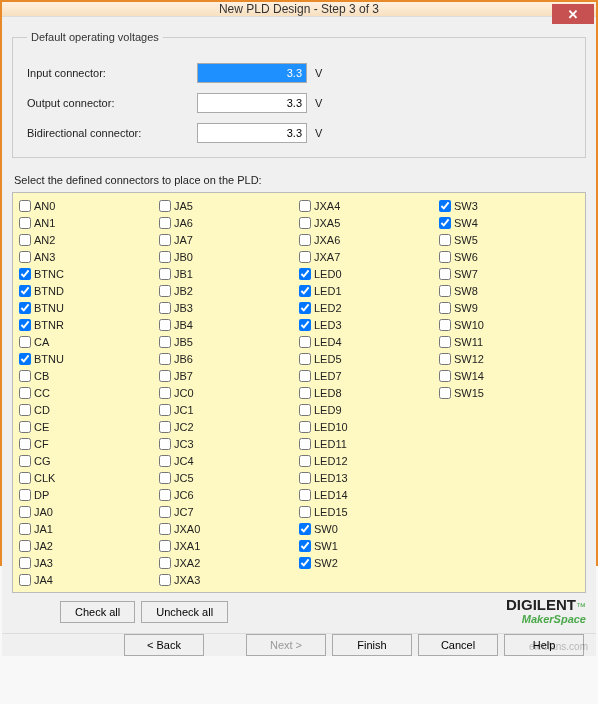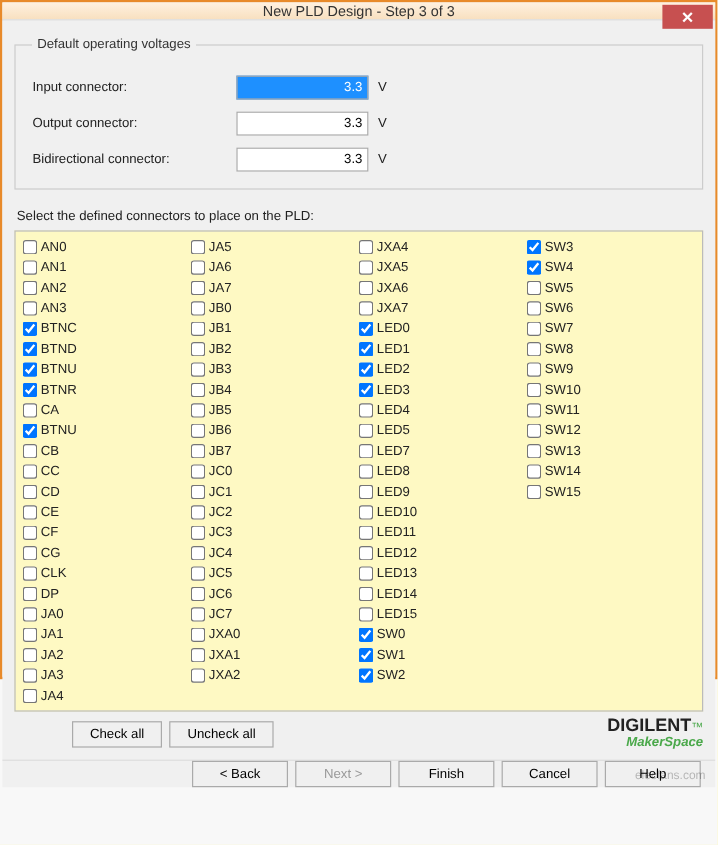--- a/index.html
+++ b/index.html
@@ -154,20 +154,21 @@
       width: 80px;
       height: 22px;
       font-size: 11px;
       background: #f0f0f0;
       border: 1px solid #aaa;
       cursor: pointer;
     }
     .footer-area button:disabled {
       color: #999;
       cursor: default;
+      margin-left: 36px;
     }
     .logo {
       position: absolute;
       right: 10px;
       top: -38px;
       font-size: 10px;
       color: #1a6b1a;
       text-align: right;
       pointer-events: none;
     }
@@ -396,20 +397,24 @@
               <span>JXA0</span>
             </label>
             <label class="chk-item">
               <input type="checkbox" style="">
               <span>JXA1</span>
             </label>
             <label class="chk-item">
               <input type="checkbox" style="">
               <span>JXA2</span>
             </label>
+            <label class="chk-item">
+              <input type="checkbox" style="">
+              <span>JXA3</span>
+            </label>
           </div>
           <div class="connector-col">
             <label class="chk-item">
               <input type="checkbox" style="">
               <span>JXA4</span>
             </label>
             <label class="chk-item">
               <input type="checkbox" style="">
               <span>JXA5</span>
             </label>
@@ -527,24 +532,20 @@
               <input type="checkbox" style="">
               <span>SW10</span>
             </label>
             <label class="chk-item">
               <input type="checkbox" style="">
               <span>SW11</span>
             </label>
             <label class="chk-item">
               <input type="checkbox" style="">
               <span>SW12</span>
-            </label>
-            <label class="chk-item">
-              <input type="checkbox" style="">
-              <span>SW13</span>
             </label>
             <label class="chk-item">
               <input type="checkbox" style="">
               <span>SW14</span>
             </label>
             <label class="chk-item">
               <input type="checkbox" style="">
               <span>SW15</span>
             </label>
           </div>

